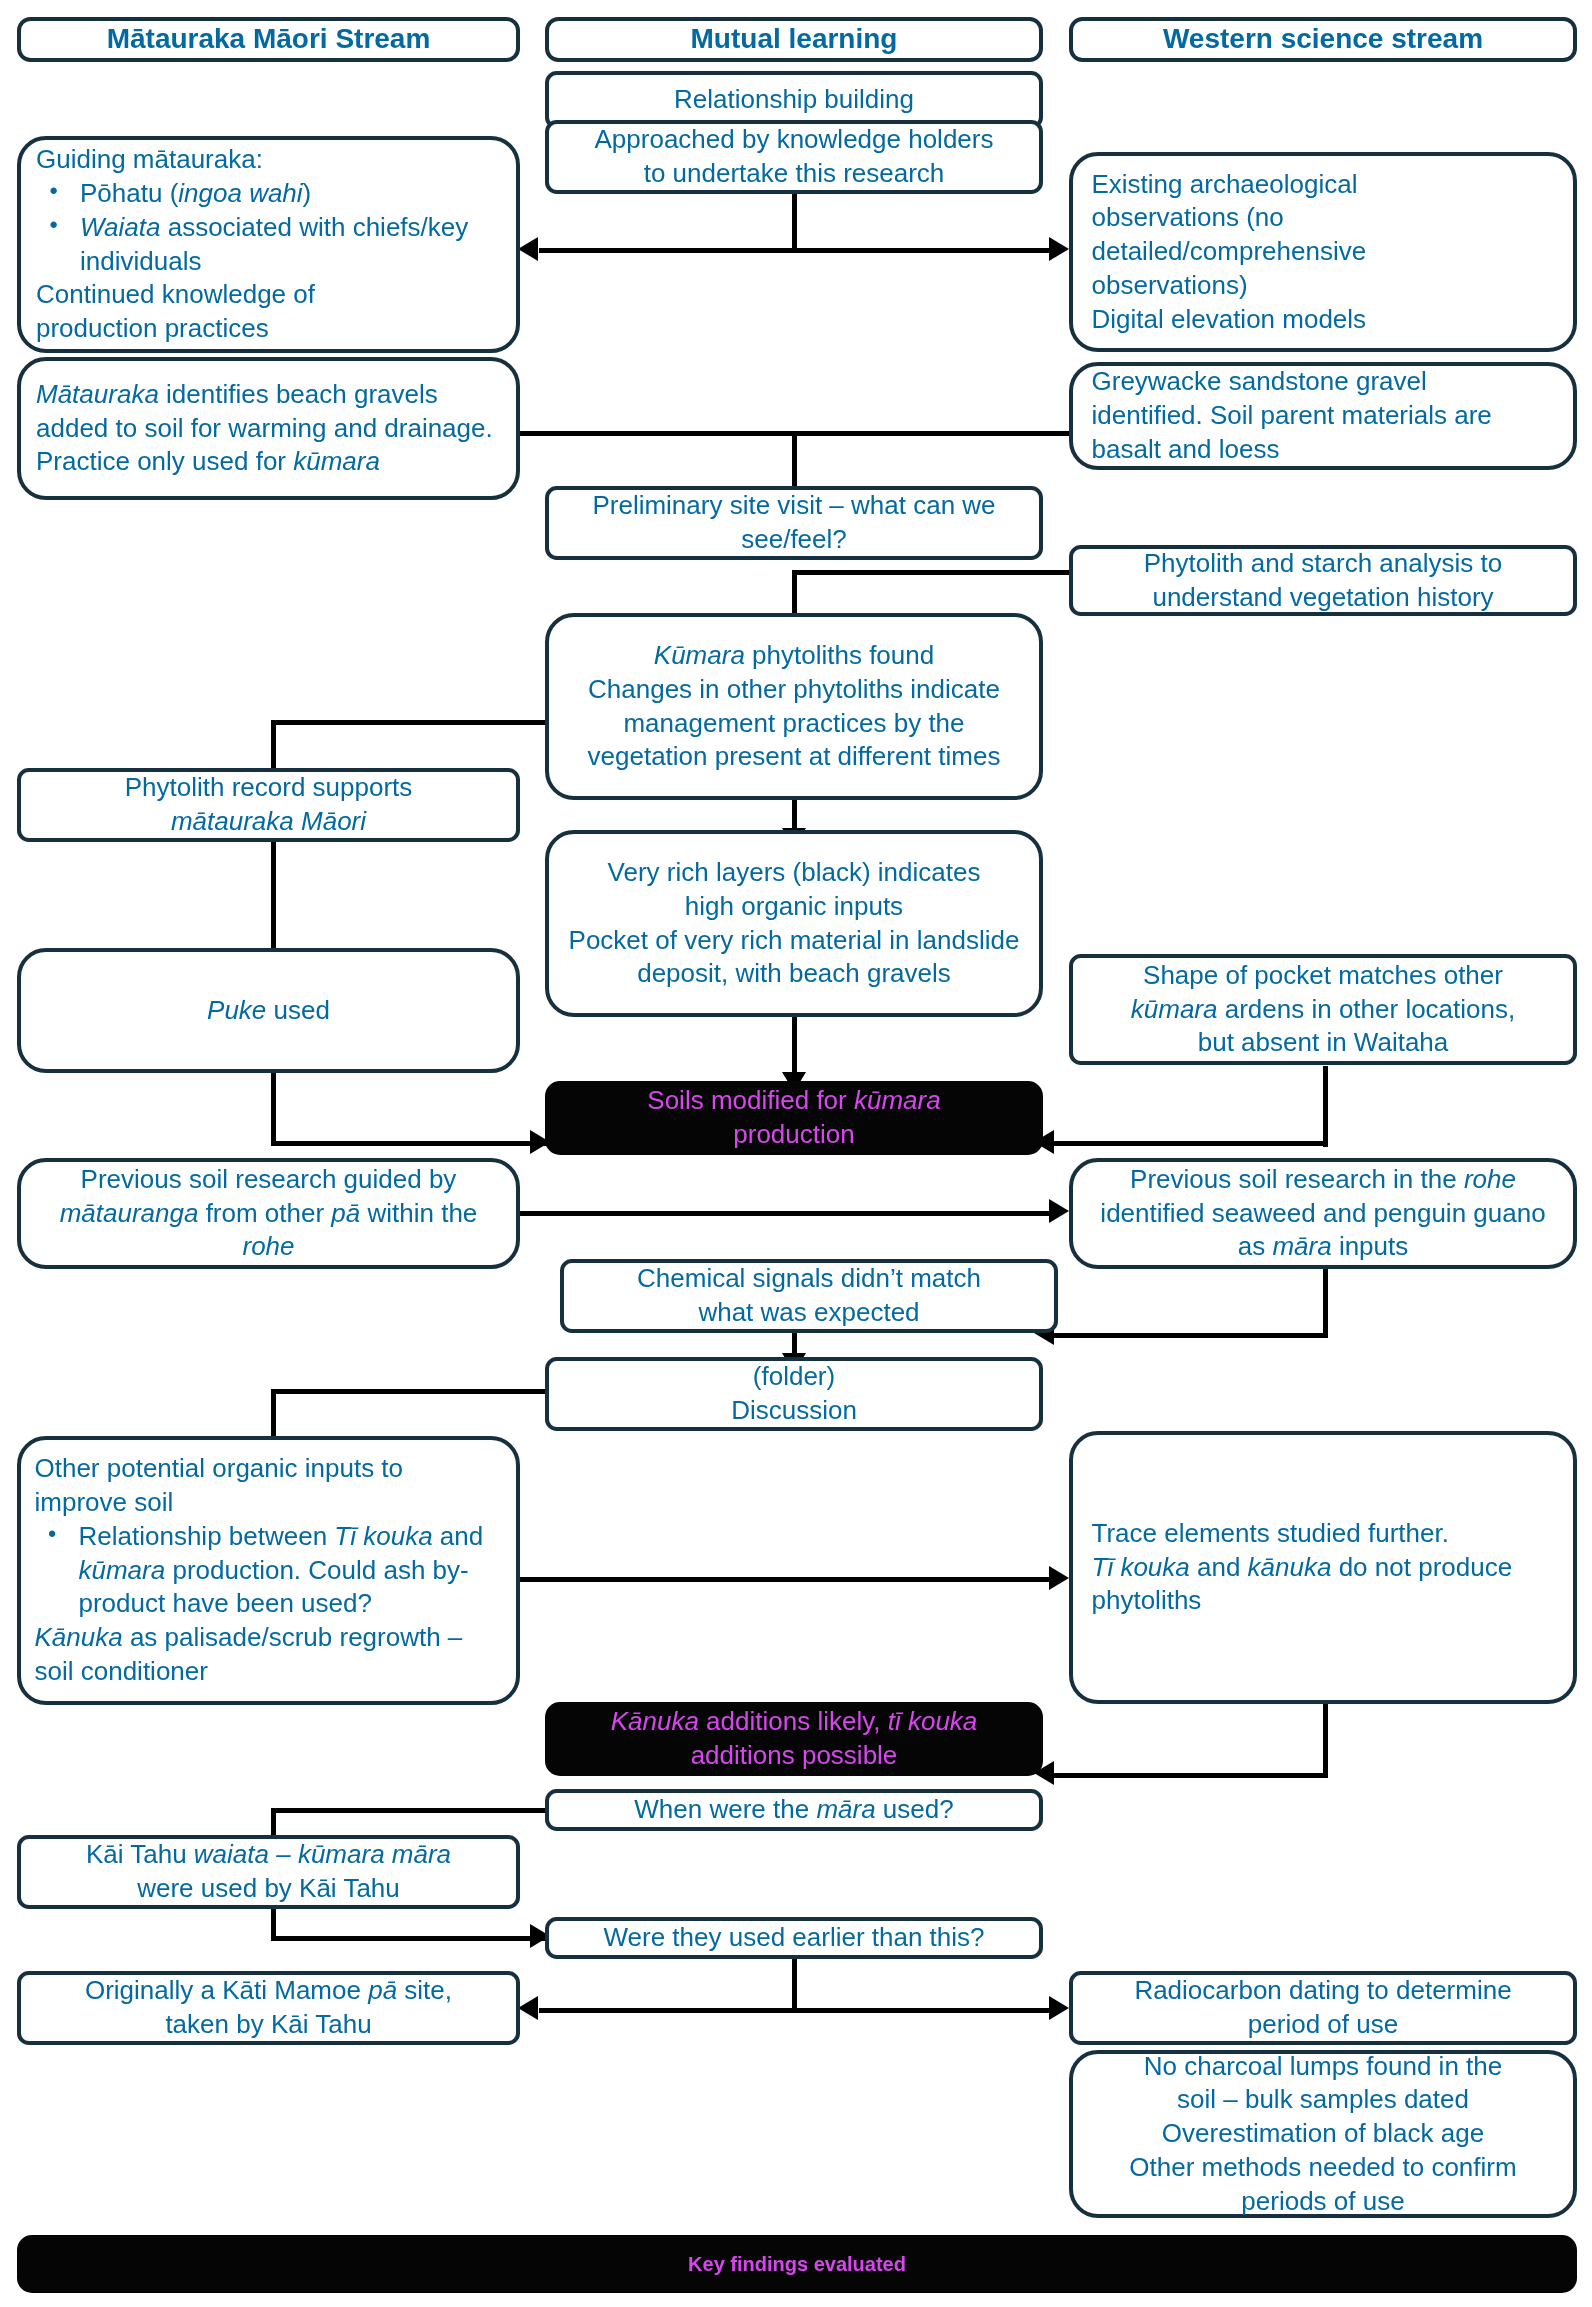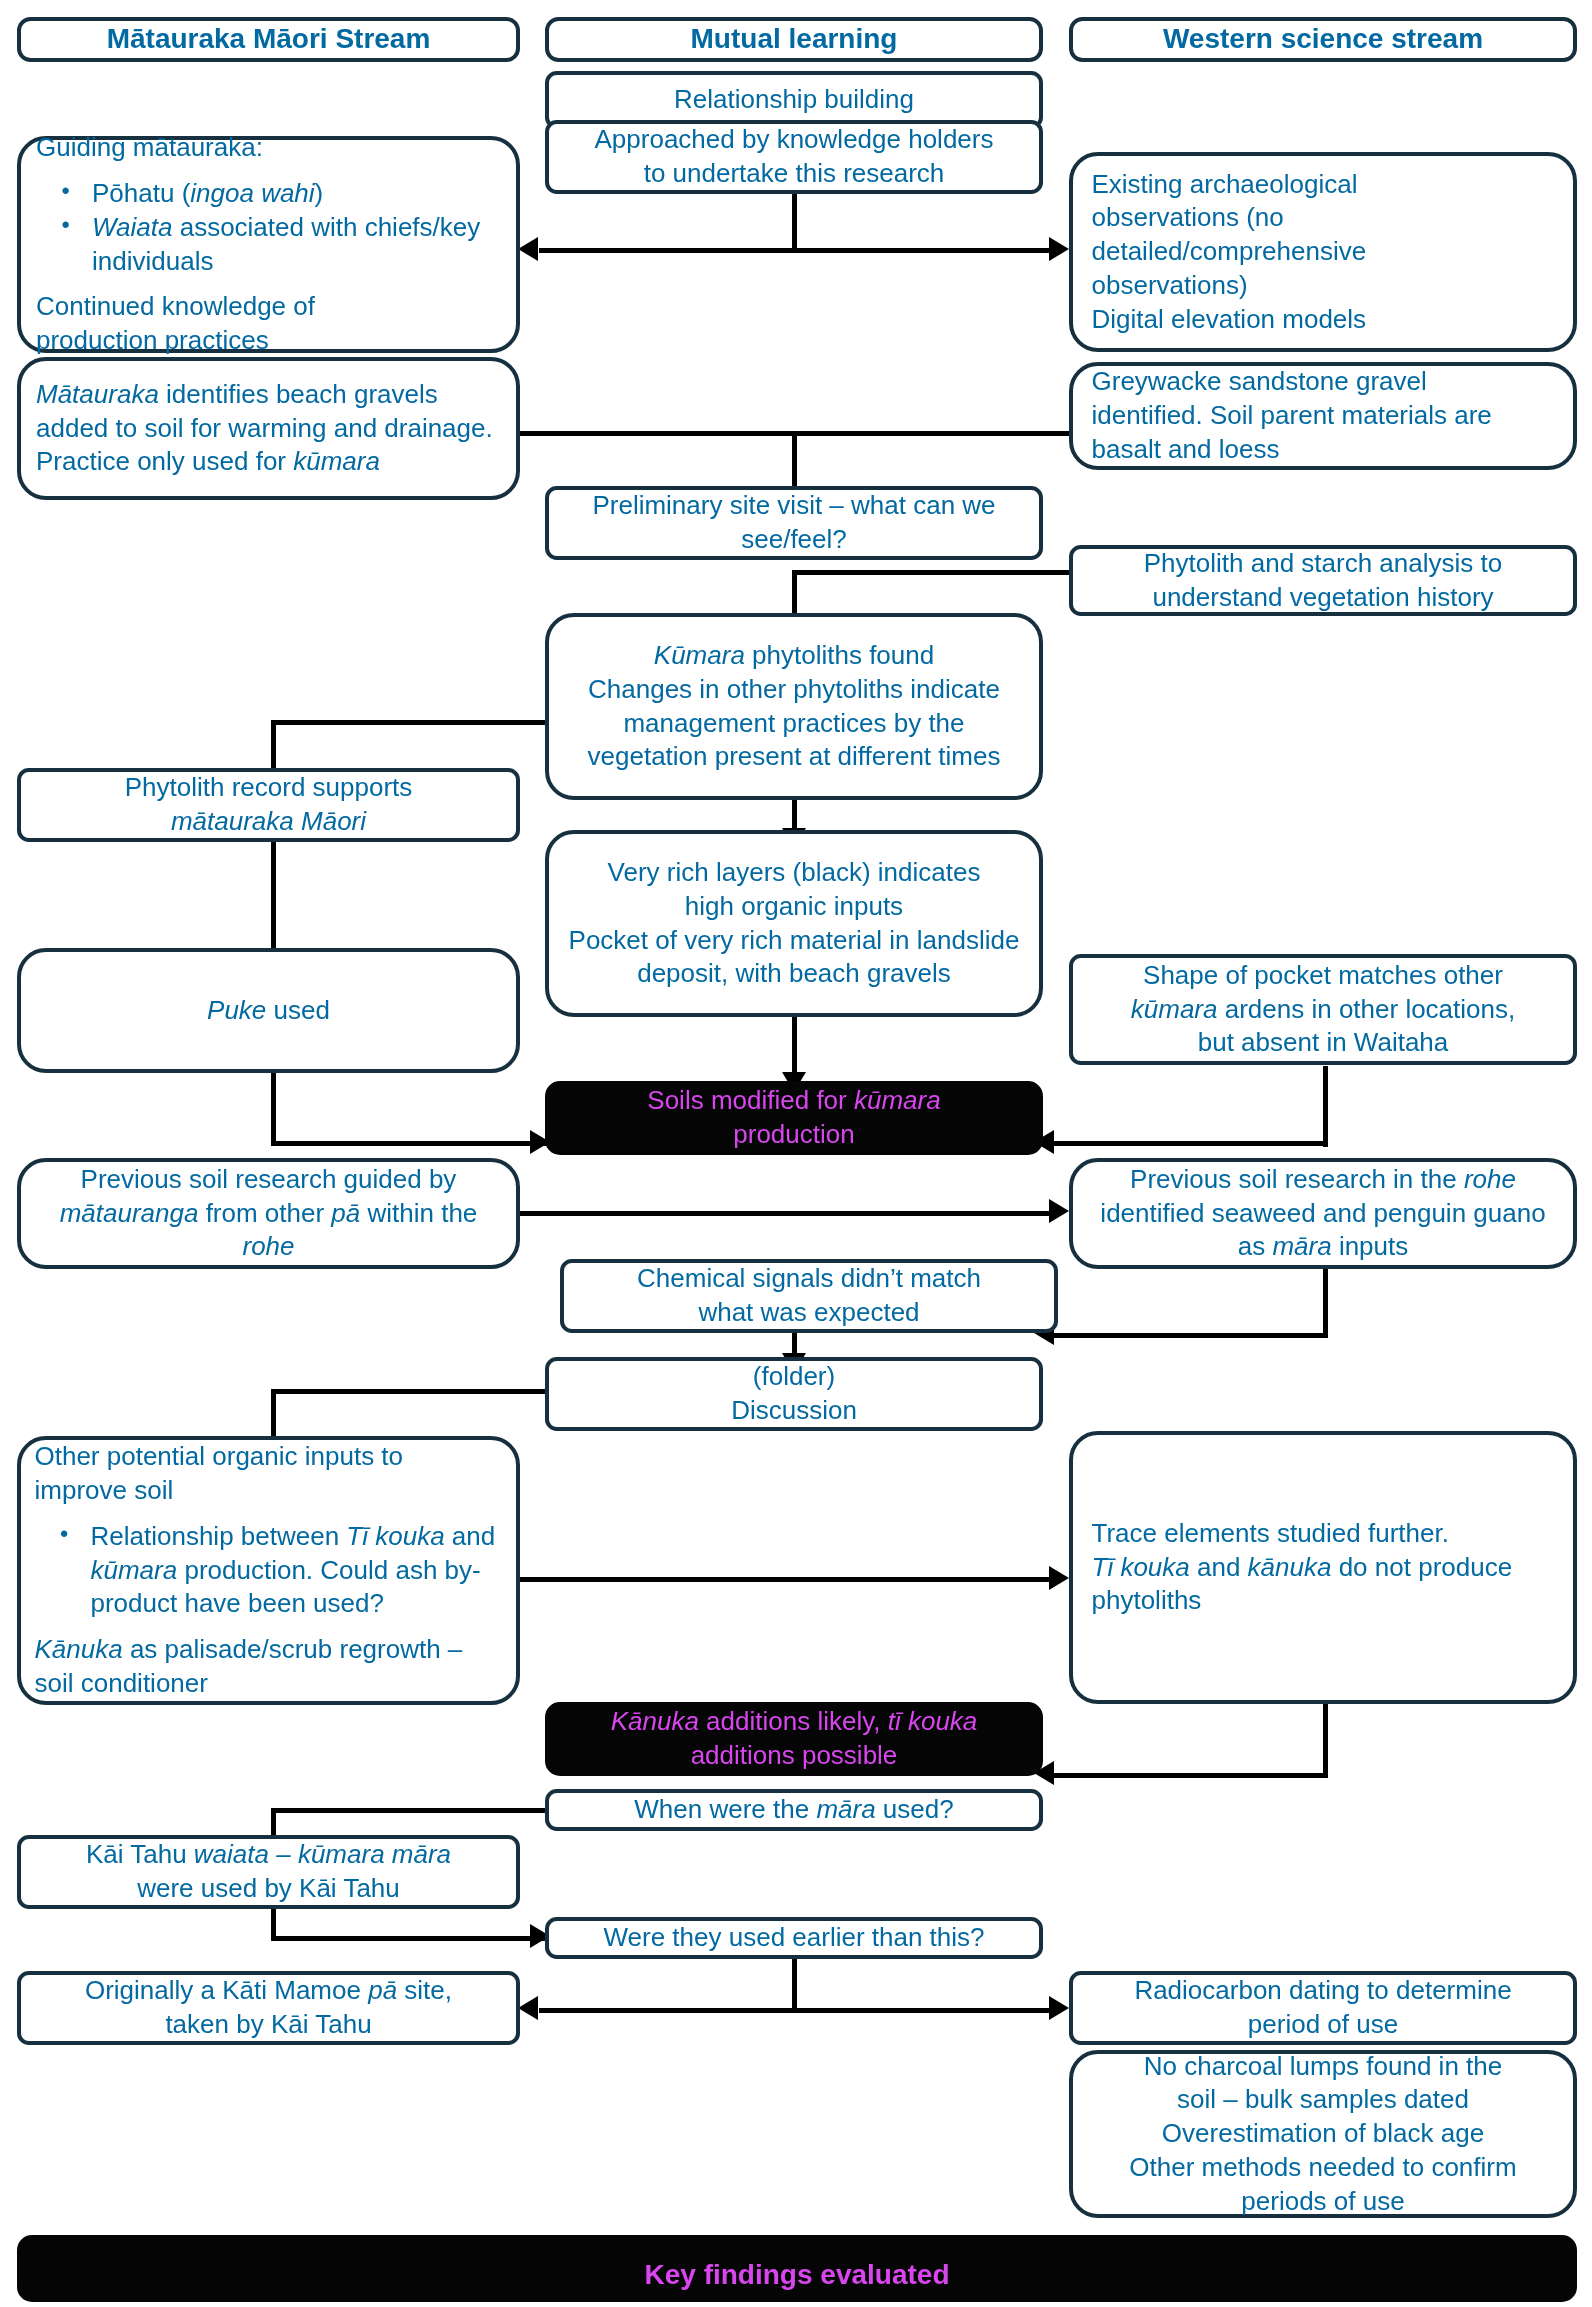--- a/index.html
+++ b/index.html
@@ -45,21 +45,21 @@
     z-index:7;
   }
   .box.left{align-items:flex-start;text-align:left;}
   .box.big-round{border-radius:29px;}
 
   .box .ln{display:block;width:100%;}
   .box.left .ln{text-align:left;}
   em{font-style:italic;}
 
   
-  .blist{width:100%;margin:12px;padding:0;list-style:none;}
+  .blist{width:100%;margin:0;padding:0;list-style:none;}
   .blist li{
     position:relative;
     padding-left:44px;
     text-align:left;
     line-height:1.30;
   }
   .blist li::before{
     content:"\2022";
     position:absolute;
     left:13.5px;
@@ -310,18 +310,18 @@
   </div>
 
   <div class="box big-round" style="left:1069px;top:2050px;width:508px;height:168px;padding:13px 17px;">
     <span class="ln">No charcoal lumps found in the</span>
     <span class="ln">soil – bulk samples dated</span>
     <span class="ln">Overestimation of black age</span>
     <span class="ln">Other methods needed to confirm</span>
     <span class="ln">periods of use</span>
   </div>
 
-  <div class="box dark header" style="left:17px;top:2235px;width:1560px;height:67px;font-size:28px;justify-content:flex-end;">
+  <div class="box dark header" style="left:17px;top:2235px;width:1560px;height:58px;font-size:20px;">
     <span class="ln">Key findings evaluated</span>
   </div>
 
 </div>
 
 
 </body></html>

